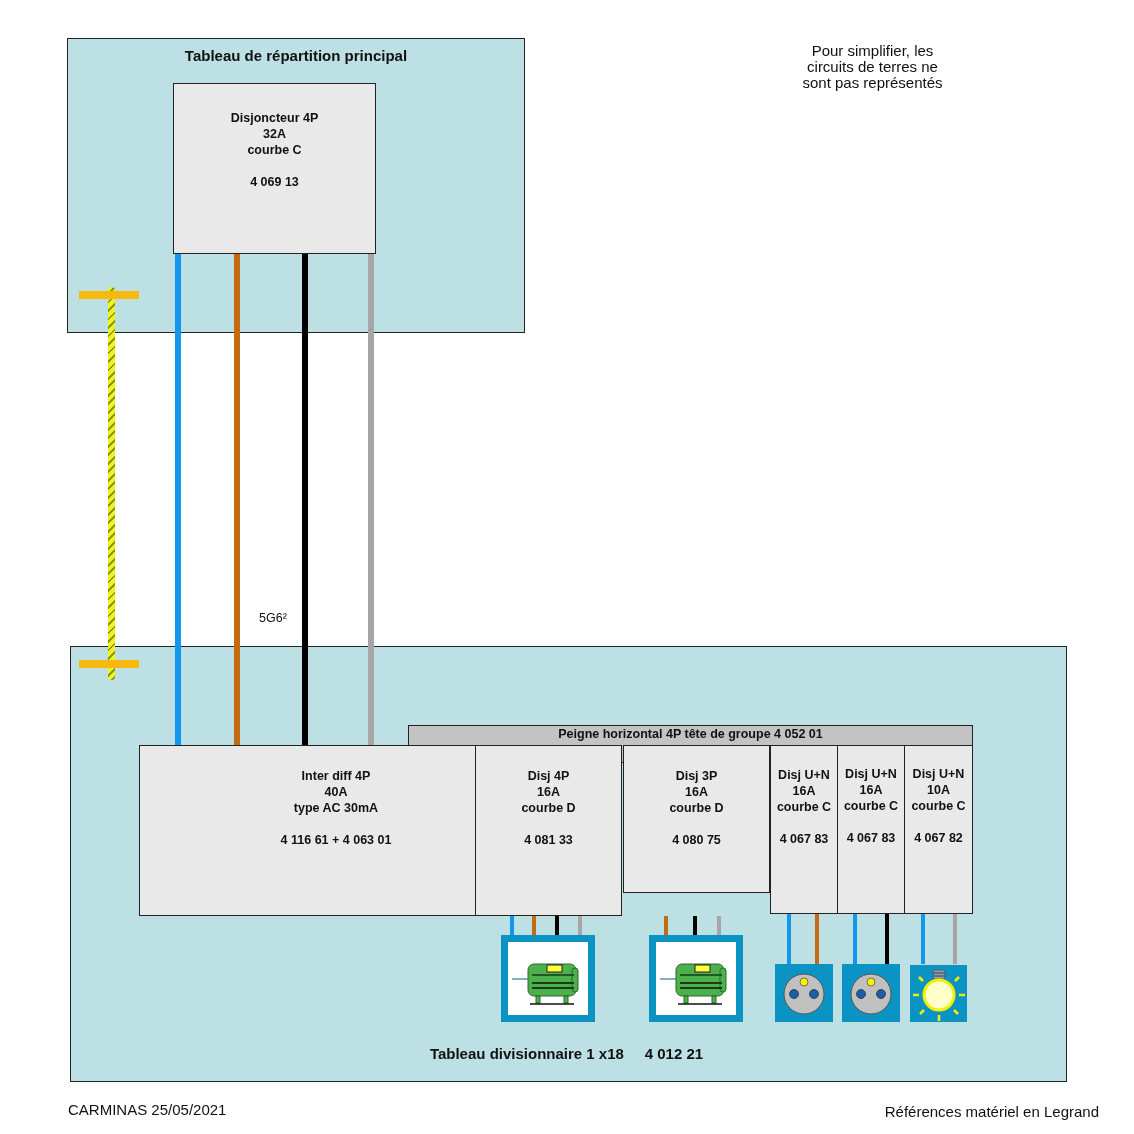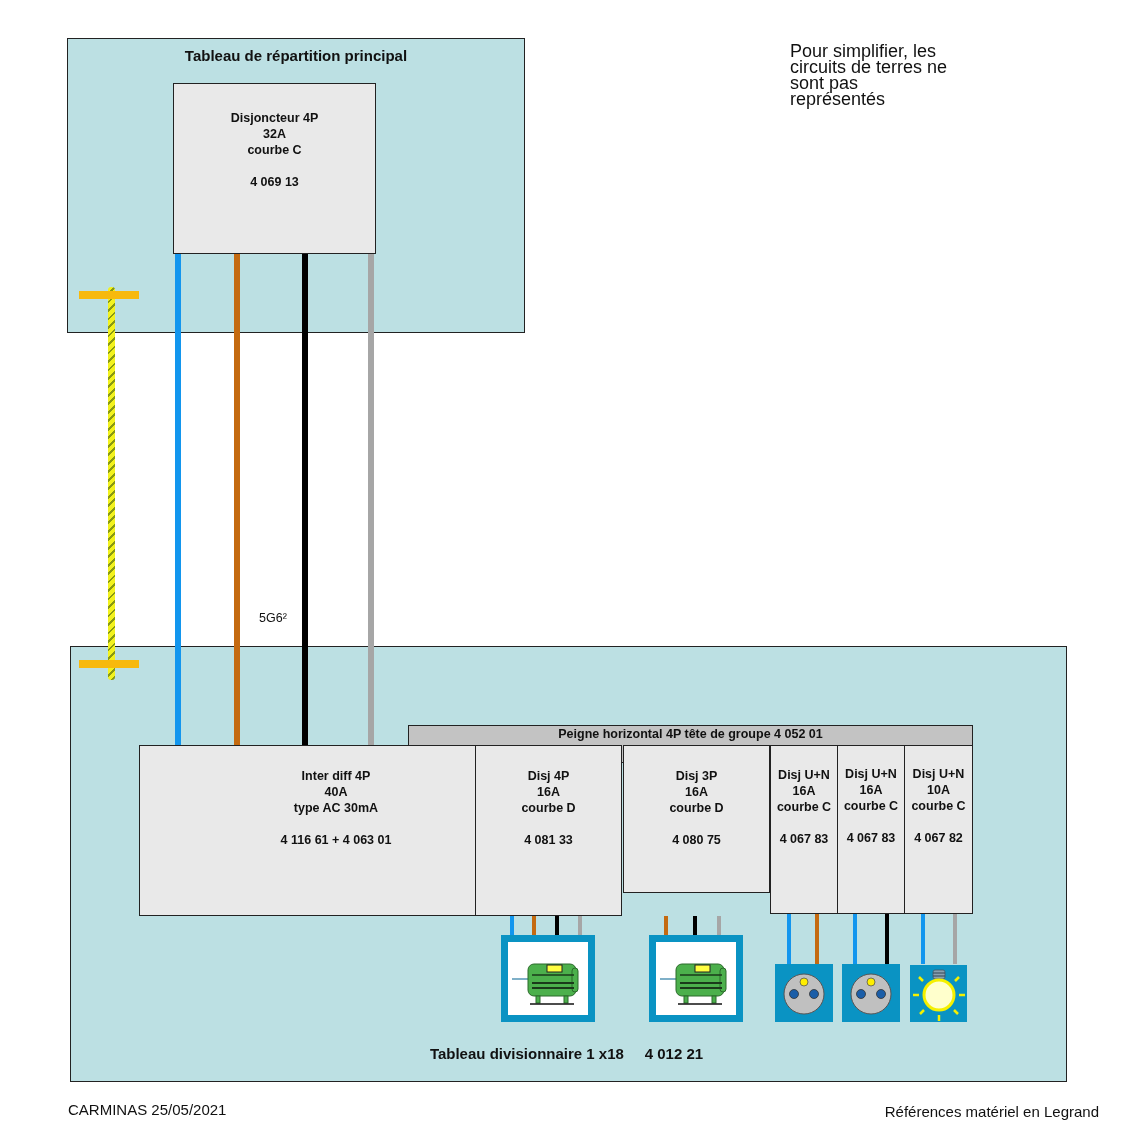--- a/index.html
+++ b/index.html
@@ -7,21 +7,21 @@
          font-family:"Liberation Sans", sans-serif; color:#111; }
   .abs { position:absolute; }
   .panel { position:absolute; background:#bce0e3; border:1px solid #222; box-sizing:border-box; }
   .box { position:absolute; background:#e9e9e9; border:1.5px solid #222; box-sizing:border-box;
          text-align:center; font-weight:bold; font-size:12.5px; line-height:16px; }
   .box .lines { padding-top:22px; }
   .box .ref { margin-top:16px; }
   .wire { position:absolute; width:6px; }
   .swire { position:absolute; width:4px; }
   .title { position:absolute; font-weight:bold; font-size:15px; white-space:nowrap; }
-  .note { position:absolute; font-size:18px; line-height:16px; text-align:left; }
+  .note { position:absolute; font-size:15px; line-height:16px; text-align:center; }
   .footer { position:absolute; font-size:15px; white-space:nowrap; }
   .comb { position:absolute; background:#c3c3c3; border:1.5px solid #222; box-sizing:border-box;
           font-weight:bold; font-size:12.5px; text-align:center; line-height:17px; }
   .loadframe { position:absolute; background:#0a93c3; box-sizing:border-box; }
   .loadinner { position:absolute; background:#ffffff; }
 </style>
 </head>
 <body>
 
 <div class="panel" style="left:67px; top:38px; width:458px; height:295px;"></div>

